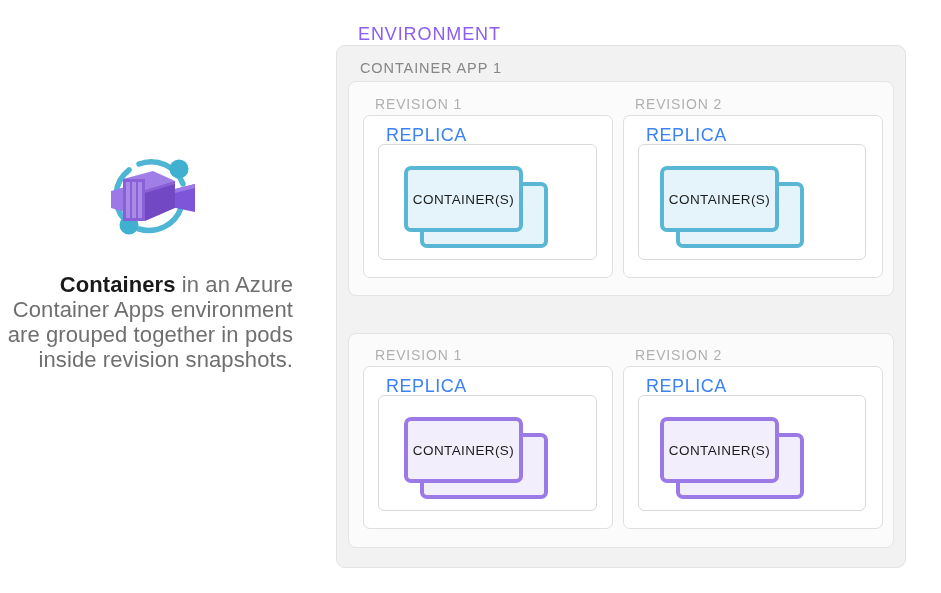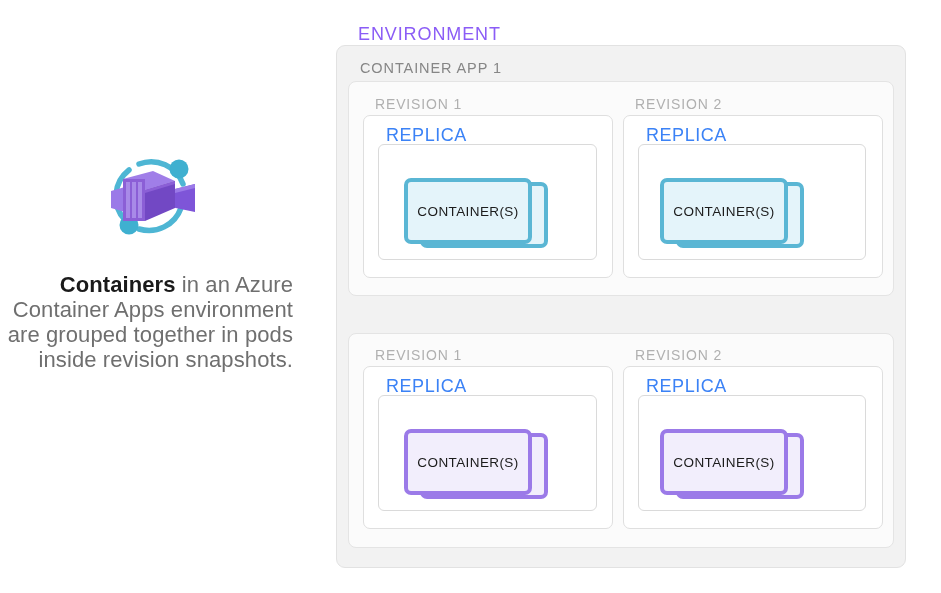--- a/index.html
+++ b/index.html
@@ -169,22 +169,22 @@
 
   .card.back {
     left: 16px;
     top: 16px;
     width: 128px;
     height: 66px;
   }
 
   .card.front {
     left: 0px;
-    top: 12px;
-    width: 128px;
+    top: 0px;
+    width: 119px;
     height: 66px;
     display: flex;
     align-items: center;
     justify-content: center;
   }
 
   .card-label {
     font-size: 13.5px;
     letter-spacing: 0.4px;
     color: #1c1c1c;

